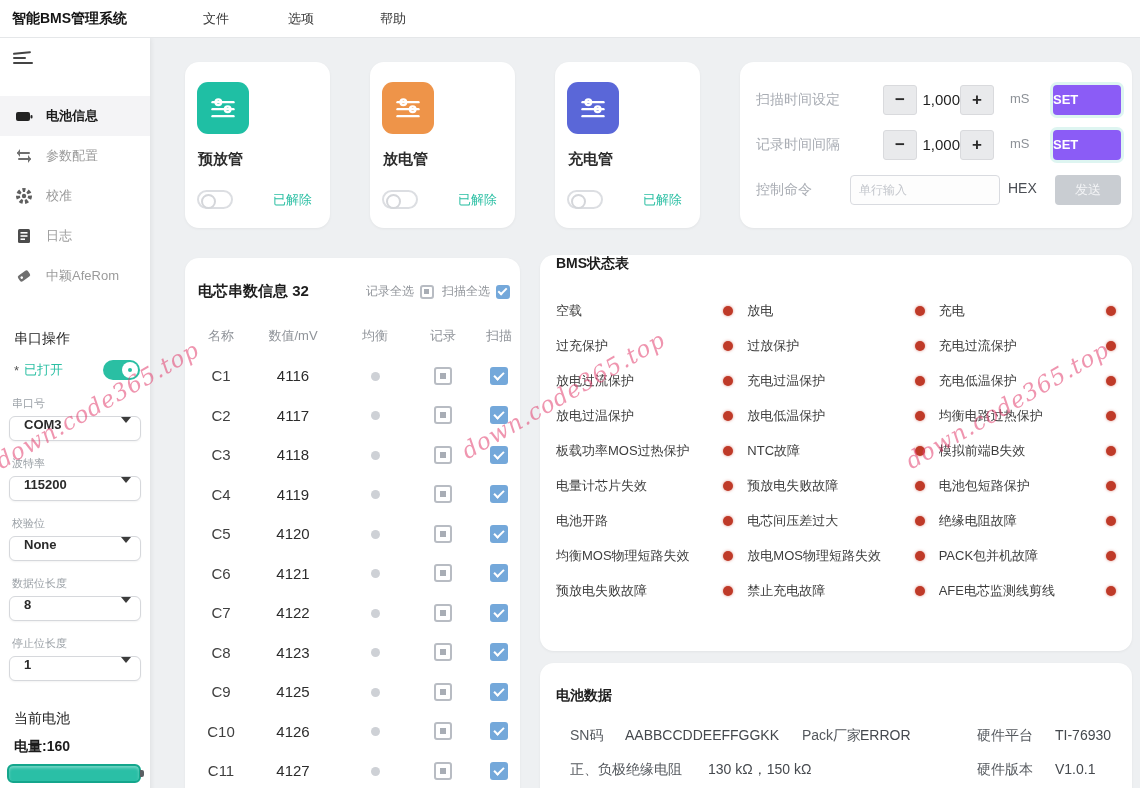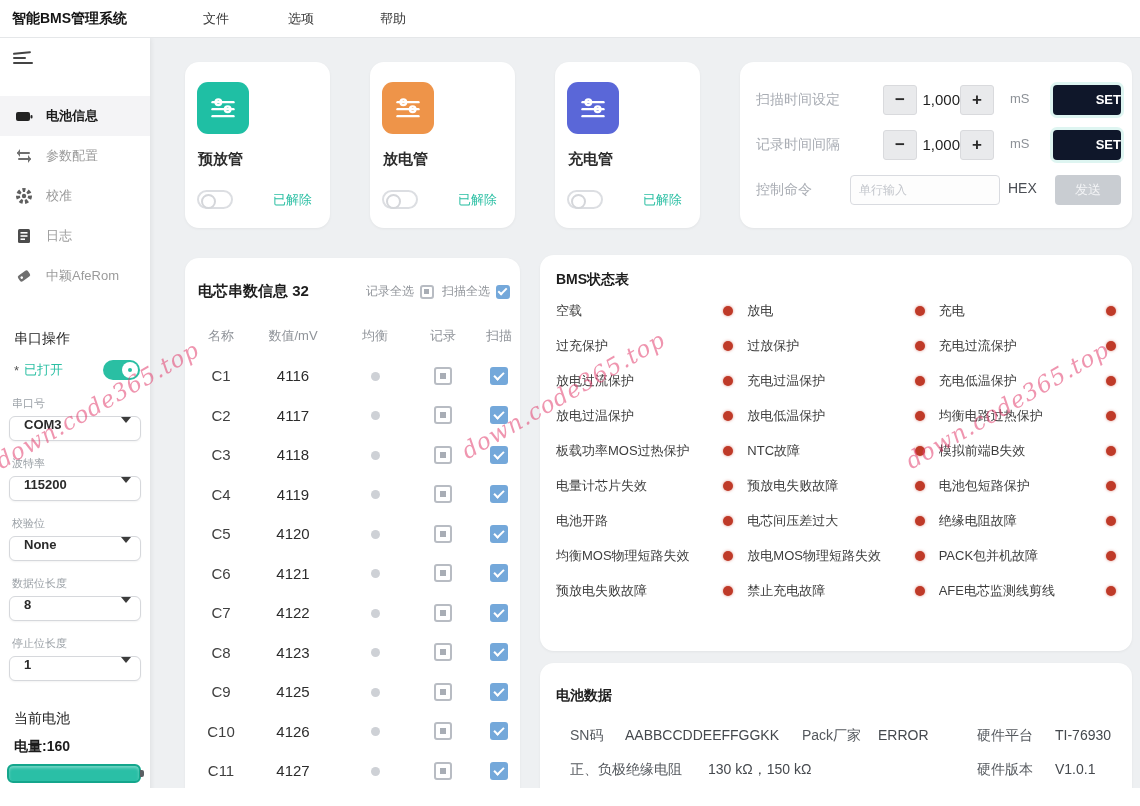--- a/index.html
+++ b/index.html
@@ -63,21 +63,21 @@
 .ctl{left:590px;top:24px;width:392px;height:166px}
 .ctl-row{position:absolute;left:0;right:0;height:30px}
 .ctl-list div.ctl-row:nth-of-type(1){top:23px}
 .ctl-list div.ctl-row:nth-of-type(2){top:68px}
 .ctl-row-cmd{top:113px}
 .ctl-label{position:absolute;left:16px;top:6px;font-size:14px;color:#a9adb4}
 .step-btn{position:absolute;top:0;width:34px;height:30px;background:#e9eaec;border:1px solid #d9dadd;border-radius:3px;text-align:center;line-height:28px;font-size:17px;font-weight:bold;color:#2a2a2a;cursor:pointer}
 .step-minus{left:143px}.step-plus{left:220px}
 .step-val{position:absolute;left:177px;top:0;width:43px;text-align:right;line-height:30px;font-size:15px;color:#1f1f1f}
 .ctl-unit{position:absolute;left:270px;top:6px;font-size:13px;color:#8d9197}
-.set-btn{position:absolute;left:313px;top:0;width:68px;height:30px;background:#0f172a;border-radius:4px;color:#fff;font-size:13px;font-weight:bold;text-align:right;line-height:30px;box-shadow:0 0 0 3px rgba(31,191,164,.15);cursor:pointer}
+.set-btn{position:absolute;left:313px;top:0;width:68px;height:30px;background:#8b5cf6;border-radius:4px;color:#fff;font-size:13px;font-weight:bold;text-align:left;line-height:30px;box-shadow:0 0 0 3px rgba(31,191,164,.15);cursor:pointer}
 .cmd-input{position:absolute;left:110px;top:0;width:150px;height:30px;border:1px solid #d9dbe0;border-radius:4px;padding:0 8px;font-size:12px;color:#333;background:#fdfdfd;font-family:"Liberation Sans",sans-serif}
 .cmd-input::placeholder{color:#c3c6cc}
 .cmd-hex{position:absolute;left:268px;top:5px;font-size:14px;color:#4a4e54}
 .send-btn{position:absolute;left:315px;top:0;width:66px;height:30px;background:#c9cdd2;border-radius:4px;color:#f2f3f5;font-size:13px;text-align:center;line-height:30px;cursor:default}
 
 
 .cellp{left:35px;top:220px;width:335px;height:600px}
 .cellp-head{position:absolute;top:24px;left:13px;right:10px;display:flex;align-items:center}
 .cellp-title{font-size:15px;font-weight:bold;color:#1e1e1e}
 .selall-label{font-size:12px;color:#8f9399;margin-left:auto}
@@ -94,21 +94,21 @@
 .chead{position:absolute;top:66px;left:6px;right:6px;height:24px}
 .chead span{font-size:13px;color:#8f9399}
 .crows{position:absolute;top:98px;left:6px;right:6px}
 .crow{height:39.5px}
 .c-name{font-size:15px;color:#3f3f3f}
 .c-val{font-size:15px;color:#2c2c2c}
 .gdot{display:inline-block;width:9px;height:9px;border-radius:50%;background:#ced1d6}
 
 
 .bmsp{left:390px;top:217px;width:592px;height:396px}
-.panel-title{position:absolute;top:16px;left:16px;font-size:14px;font-weight:bold;color:#1d1d1d}
+.panel-title{position:absolute;top:0;left:16px;font-size:14px;font-weight:bold;color:#1d1d1d}
 .sgrid{position:absolute;top:38px;left:16px;right:16px;display:grid;grid-template-columns:1fr 1fr 1fr;column-gap:14px}
 .scell{height:35px;display:flex;align-items:center;justify-content:space-between}
 .slabel{font-size:13px;color:#3d3d3d;white-space:nowrap;overflow:hidden}
 .rdot{flex:none;width:10px;height:10px;border-radius:50%;background:#bf3a28;box-shadow:0 0 3px rgba(191,58,40,.55);margin-left:6px}
 
 
 .battp{left:390px;top:625px;width:592px;height:200px}
 .bd-row{position:absolute;left:0;right:0;height:20px}
 .bd-row1{top:64px}.bd-row2{top:98px}
 .bd-item{position:absolute;top:0;font-size:14px;color:#55595e;white-space:nowrap}
@@ -589,21 +589,21 @@
           </div>
         </div>
     </div>
 
     <div class="panel battp">
       <span class="panel-title" style="top:24px">电池数据</span>
       <div class="bd-row bd-row1">
         <span class="bd-item" style="left:30px">SN码</span>
         <span class="bd-item bd-val" style="left:85px">AABBCCDDEEFFGGKK</span>
         <span class="bd-item" style="left:262px">Pack厂家</span>
-        <span class="bd-item bd-val" style="left:338px">ERROR</span>
+        <span class="bd-item bd-val" style="left:320px">ERROR</span>
         <span class="bd-item" style="left:437px">硬件平台</span>
         <span class="bd-item bd-val" style="left:515px">TI-76930</span>
       </div>
       <div class="bd-row bd-row2">
         <span class="bd-item" style="left:30px">正、负极绝缘电阻</span>
         <span class="bd-item bd-val" style="left:168px">130 kΩ，150 kΩ</span>
         <span class="bd-item" style="left:437px">硬件版本</span>
         <span class="bd-item bd-val" style="left:515px">V1.0.1</span>
       </div>
     </div>

